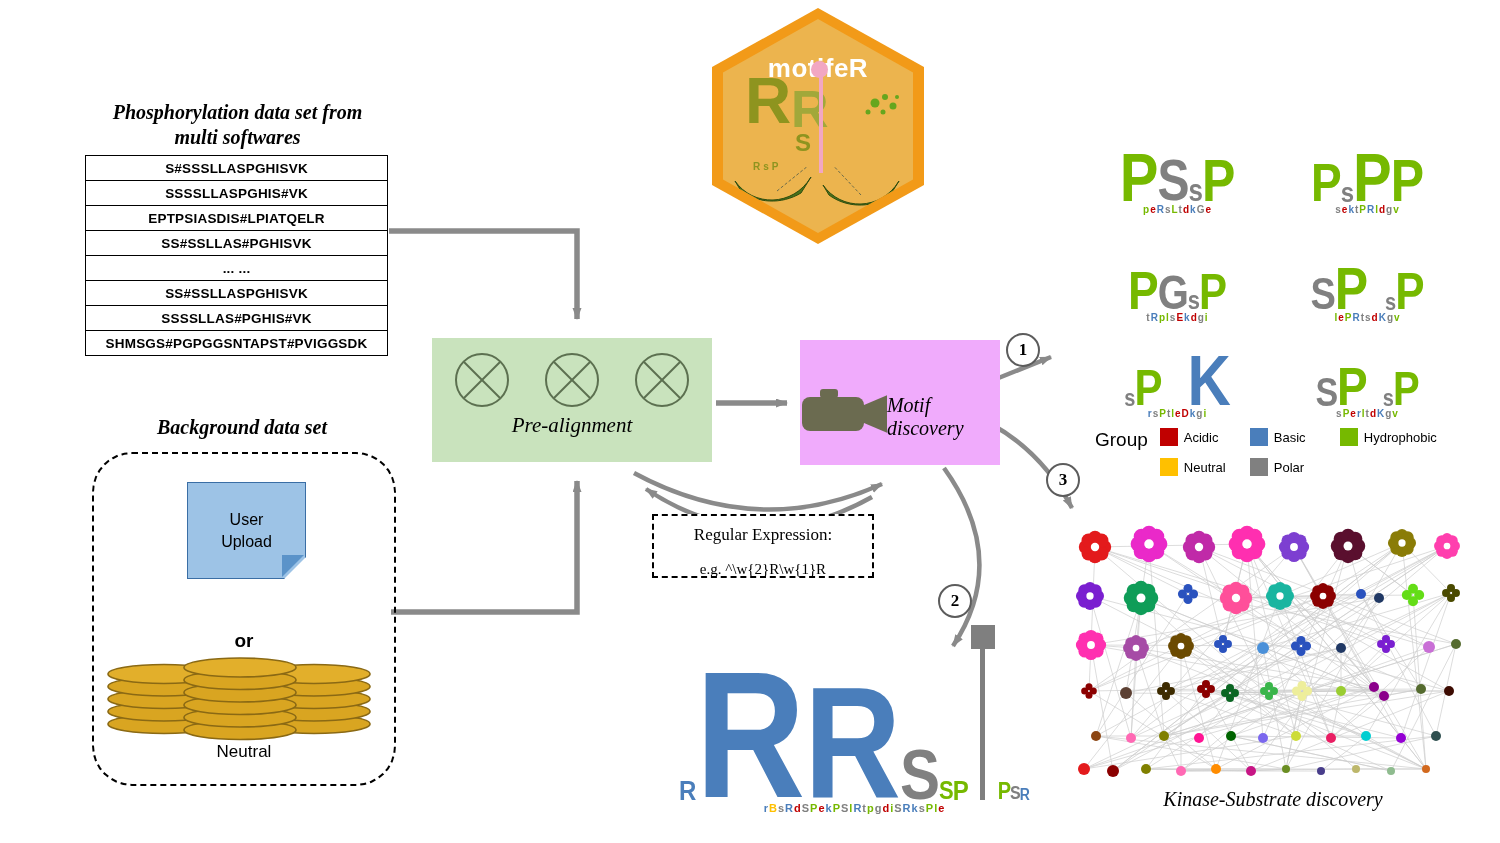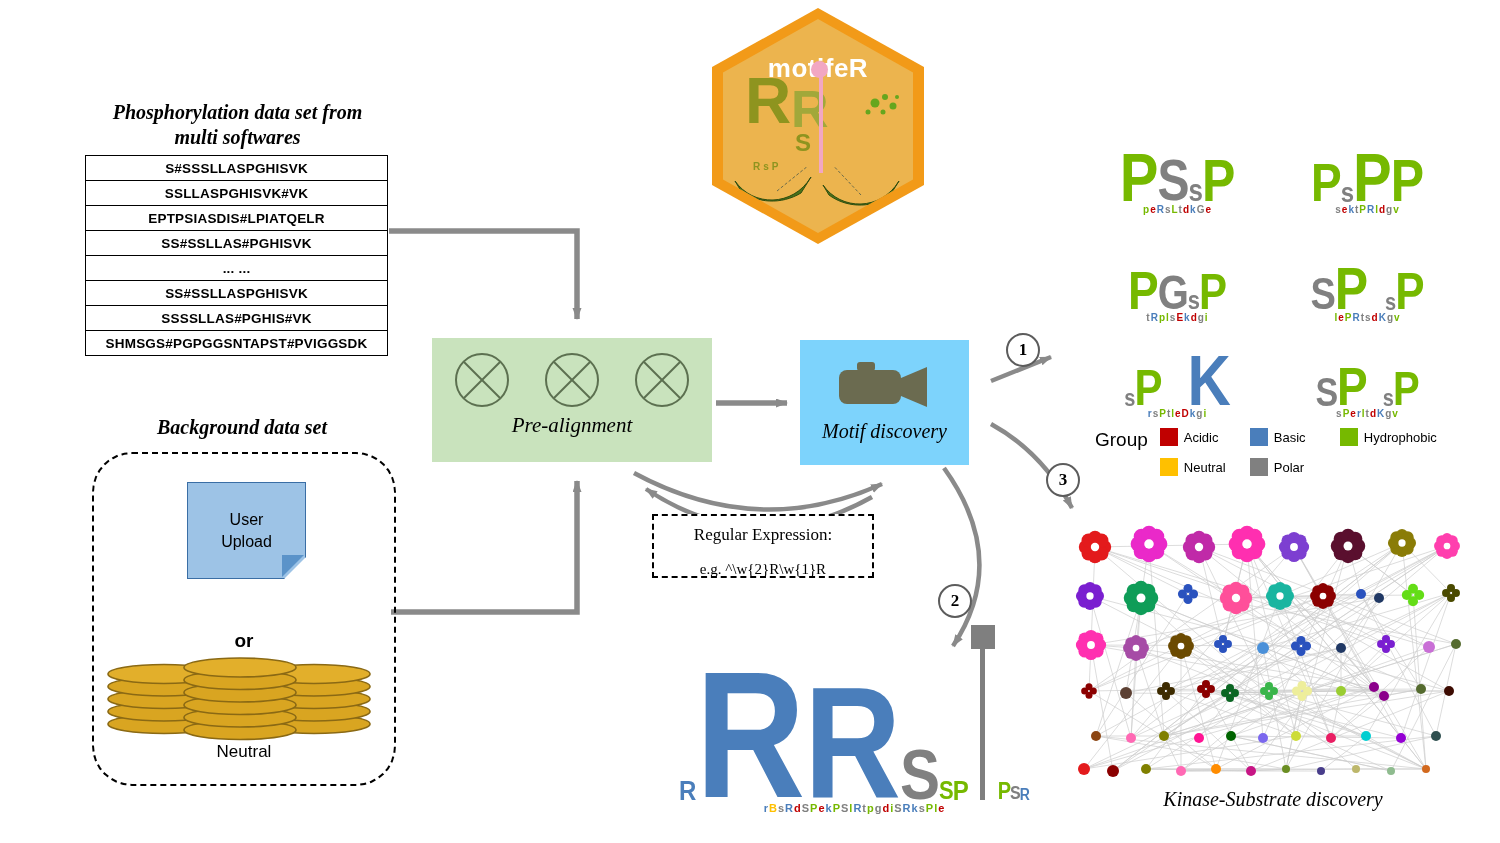--- a/index.html
+++ b/index.html
@@ -45,22 +45,22 @@
   #db-svg{position:absolute;left:6px;top:182px;}
   .db-label{position:absolute;left:0;right:0;top:288px;text-align:center;font-size:17px;}
 
   
   .pre-box{position:absolute;left:432px;top:338px;width:280px;height:124px;background:#c9e3bd;
     display:flex;flex-direction:column;align-items:center;padding-top:13px;box-sizing:border-box;}
   .pre-circles{display:flex;gap:32px;}
   .pre-label{margin-top:4px;font-family:"Liberation Serif",serif;font-style:italic;font-size:21px;}
 
   
-  .motif-box{position:absolute;left:800px;top:340px;width:169px;height:125px;background:#7dd3fc;
-    display:flex;flex-direction:column;align-items:center;padding-top:20px;box-sizing:border-box;}
+  .motif-box{position:absolute;left:800px;top:340px;width:200px;height:125px;background:#f0abfc;
+    display:flex;flex-direction:row;align-items:center;padding-top:20px;box-sizing:border-box;}
   .motif-label{margin-top:8px;font-family:"Liberation Serif",serif;font-style:italic;font-size:20px;}
 
   
   .regex-box{position:absolute;left:652px;top:514px;width:222px;height:64px;border:2px dashed #000;background:#fff;
     text-align:center;font-family:"Liberation Serif",serif;padding-top:9px;box-sizing:border-box;}
   .regex-l1{font-size:17px;}
   .regex-l2{font-size:15px;margin-top:16px;}
 
   
   .step{position:absolute;width:30px;height:30px;border:2px solid #5c5c5c;border-radius:50%;background:#fff;
@@ -143,21 +143,21 @@
       </svg>
     </div>
   </div>
 
   <div class="phospho-title">
     <div>Phosphorylation data set from</div>
     <div>multi softwares</div>
   </div>
   <div class="ptable">
     <div class="prow">S#SSSLLASPGHISVK</div>
-    <div class="prow">SSLLASPGHISVK#VK</div>
+    <div class="prow">SSSSLLASPGHIS#VK</div>
     <div class="prow">EPTPSIASDIS#LPIATQELR</div>
     <div class="prow">SS#SSLLAS#PGHISVK</div>
     <div class="prow">... ...</div>
     <div class="prow">SS#SSLLASPGHISVK</div>
     <div class="prow">SSSSLLAS#PGHIS#VK</div>
     <div class="prow">SHMSGS#PGPGGSNTAPST#PVIGGSDK</div>
   </div>
 
   <div class="bg-title">Background data set</div>
   <div class="bg-box">

